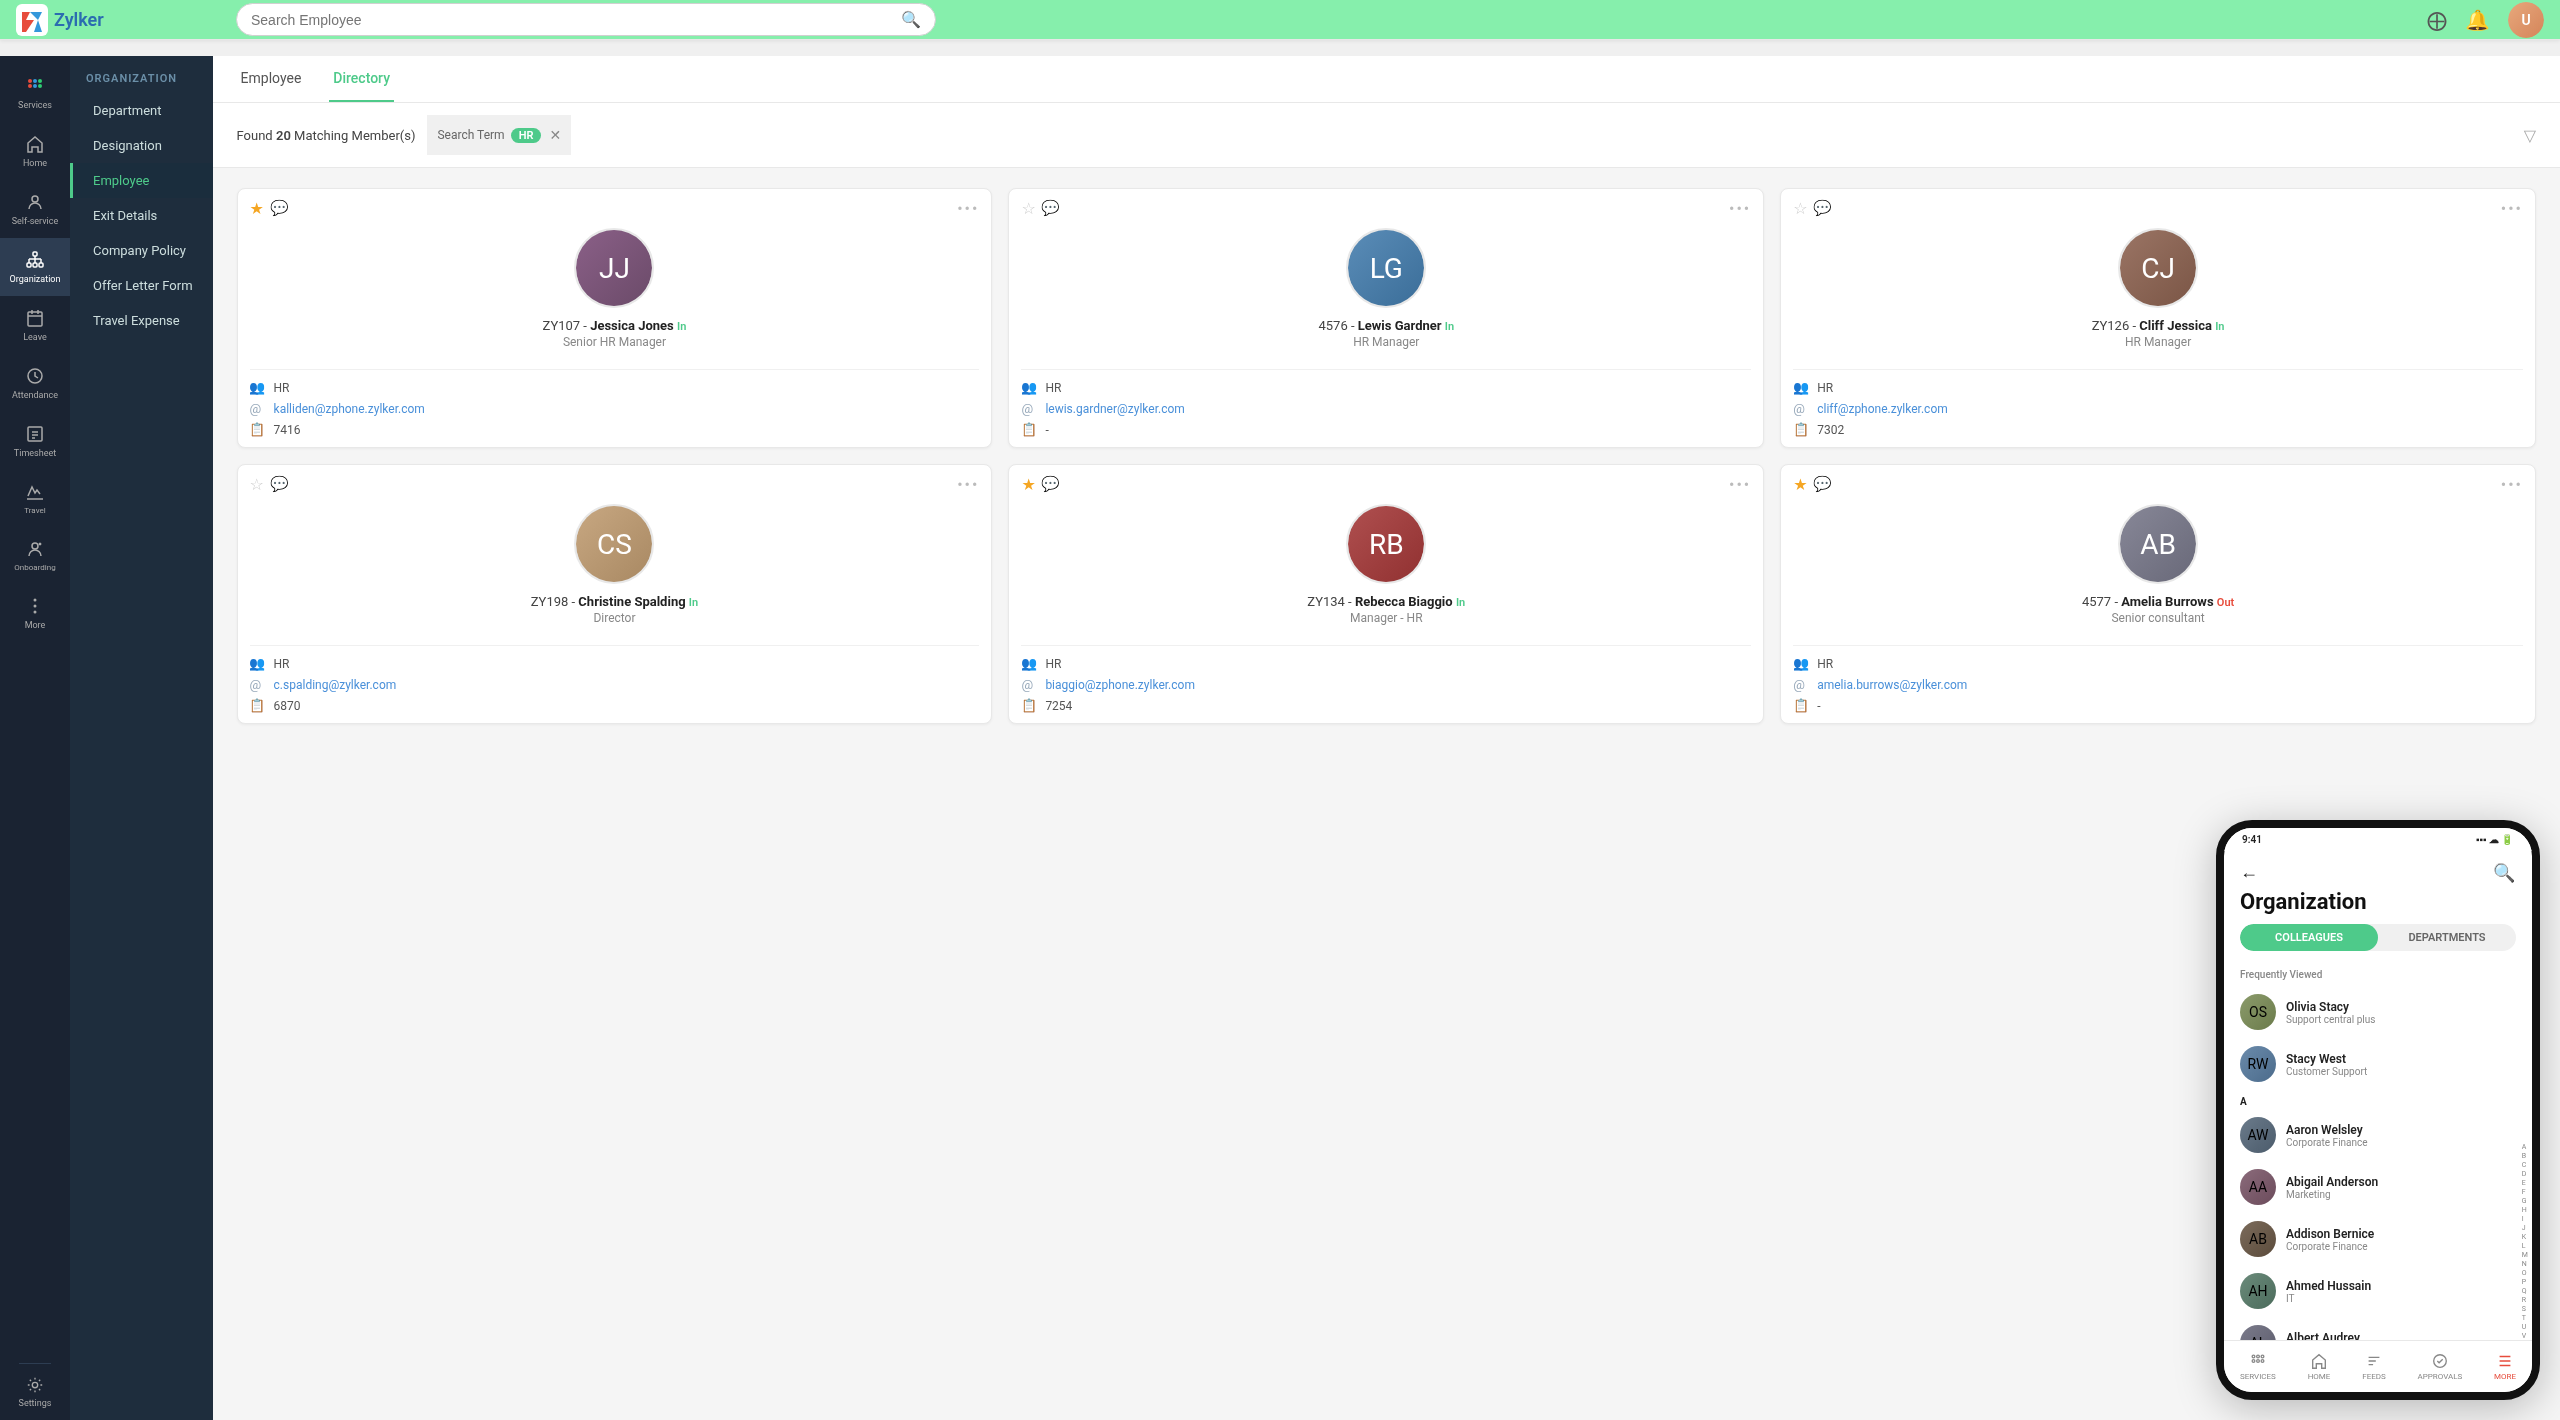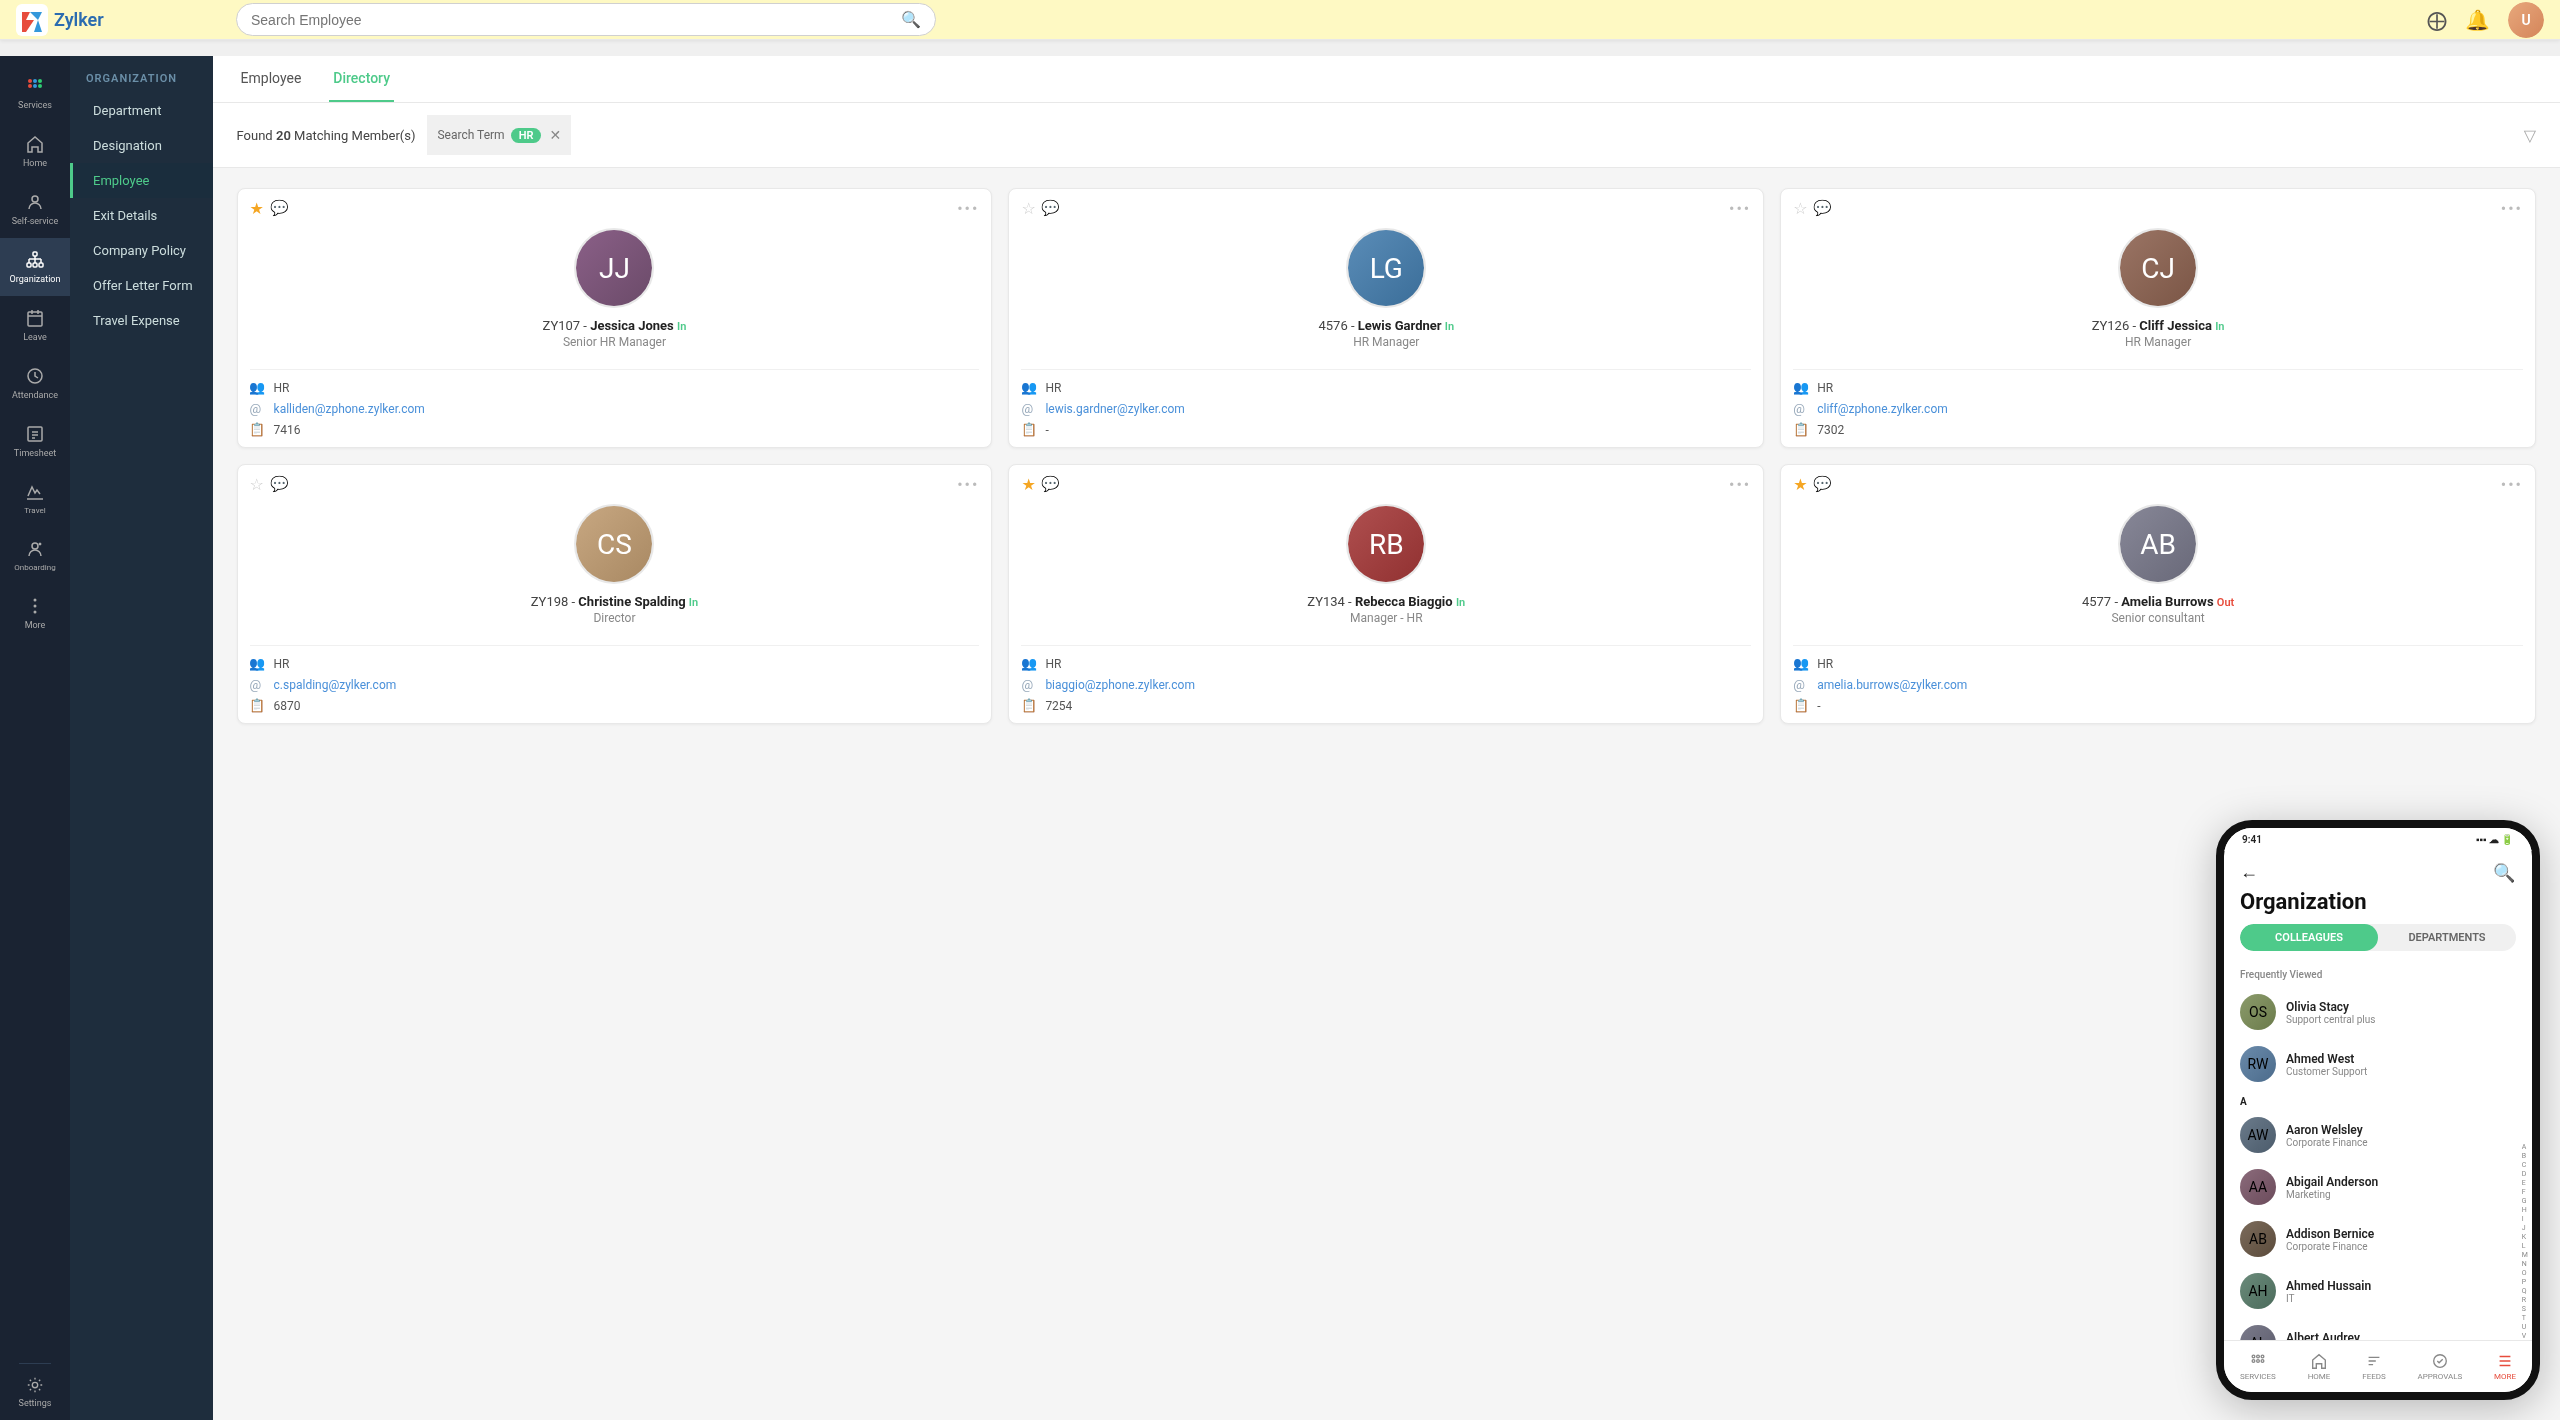--- a/index.html
+++ b/index.html
@@ -1,21 +1,21 @@
 <!DOCTYPE html>
 <html><head>
   <meta charset="utf-8">
   <style>
     * { box-sizing: border-box; margin: 0; padding: 0; }
     body { font-family: -apple-system, BlinkMacSystemFont, 'Segoe UI', Roboto, sans-serif; background: #f0f0f0; display: flex; height: 100vh; overflow: hidden; }
 
     
     .top-bar {
       position: fixed; top: 0; left: 0; right: 0; height: 40px;
-      background: #fef9c3; display: flex; align-items: center;
+      background: #86efac; display: flex; align-items: center;
       padding: 0 16px; z-index: 100; border-bottom: 1px solid #e8e8e8;
       box-shadow: 0 1px 4px rgba(0,0,0,0.08);
     }
     .logo-area { display: flex; align-items: center; gap: 6px; width: 200px; }
     .logo-icon { width: 32px; height: 32px; }
     .logo-text { font-size: 18px; font-weight: 600; color: #2b6cb0; }
     .search-bar {
       flex: 1; max-width: 700px; margin: 0 20px;
       display: flex; align-items: center;
       border: 1px solid #d0d0d0; border-radius: 20px;
@@ -615,21 +615,21 @@
         <div class="mobile-avatar" style="background:linear-gradient(135deg,#8B9B6B,#6b7b4b);">OS</div>
         <div class="mobile-person-info">
           <div class="mobile-person-name">Olivia Stacy</div>
           <div class="mobile-person-role">Support central plus</div>
         </div>
       </div>
 
       <div class="mobile-person">
         <div class="mobile-avatar" style="background:linear-gradient(135deg,#6B8BAB,#4b6b8b);">RW</div>
         <div class="mobile-person-info">
-          <div class="mobile-person-name">Ahmed West</div>
+          <div class="mobile-person-name">Stacy West</div>
           <div class="mobile-person-role">Customer Support</div>
         </div>
       </div>
 
       <div class="alpha-section-label">A</div>
 
       <div class="mobile-person">
         <div class="mobile-avatar" style="background:linear-gradient(135deg,#6B7B8B,#4b5b6b);">AW</div>
         <div class="mobile-person-info">
           <div class="mobile-person-name">Aaron Welsley</div>

